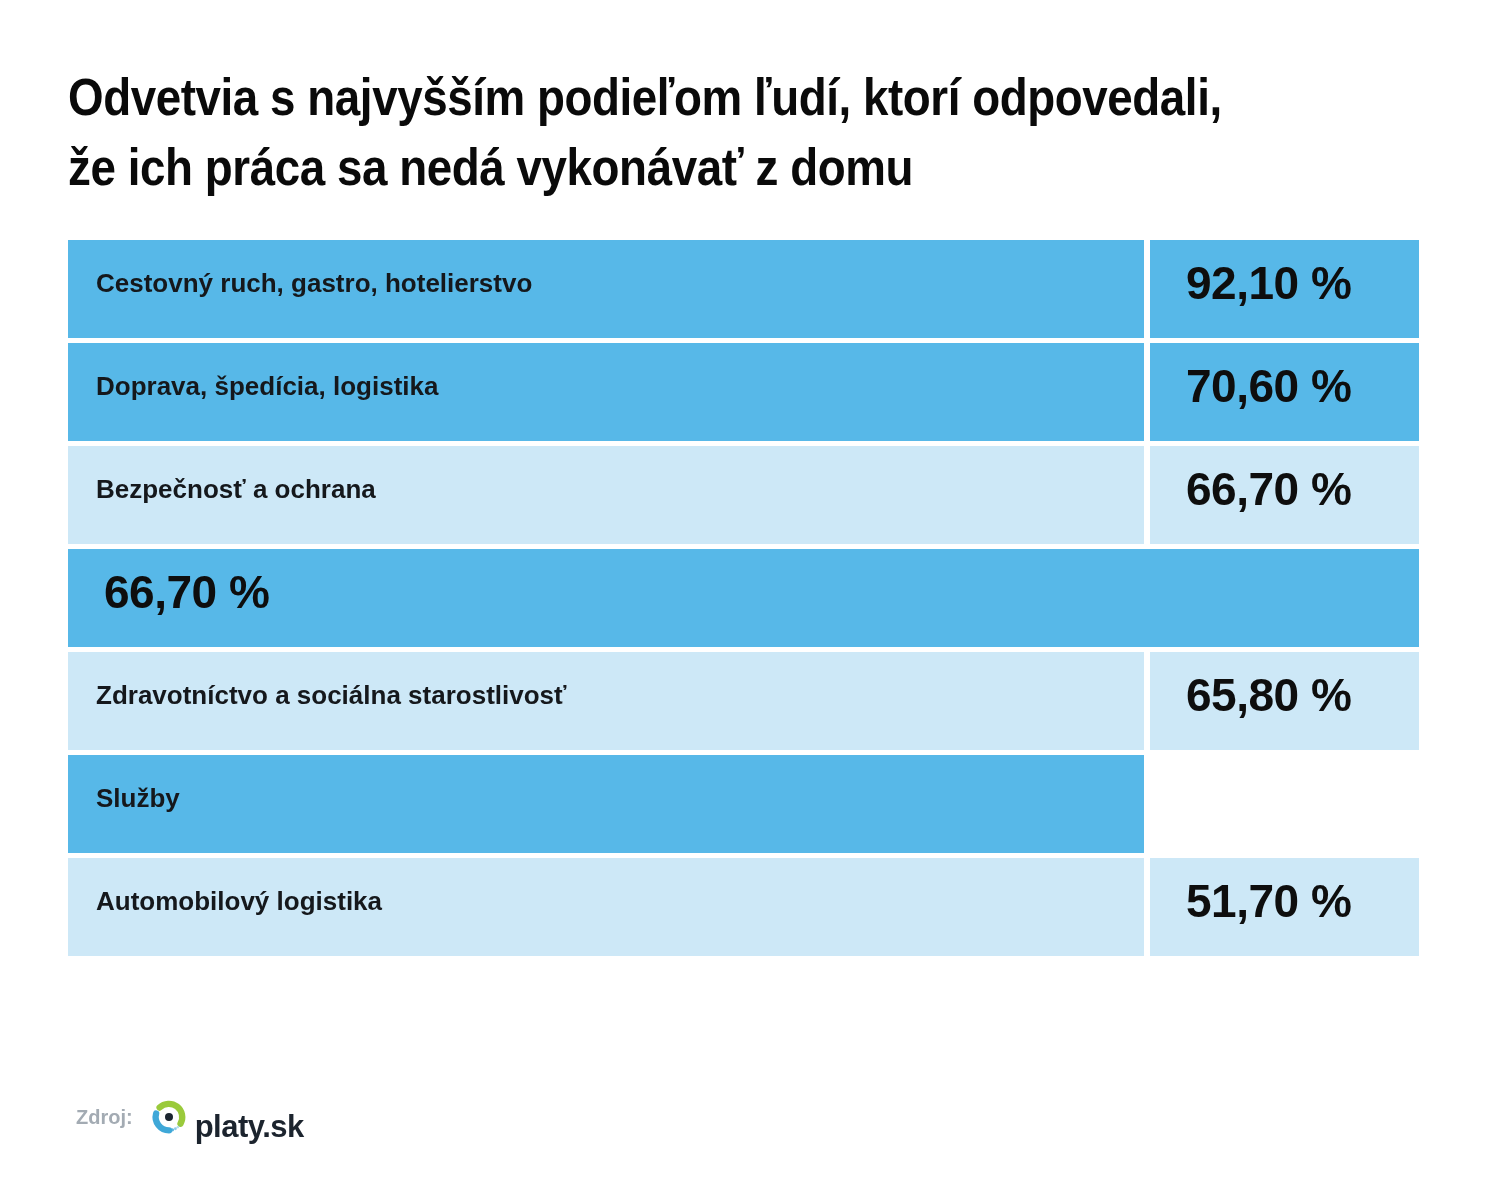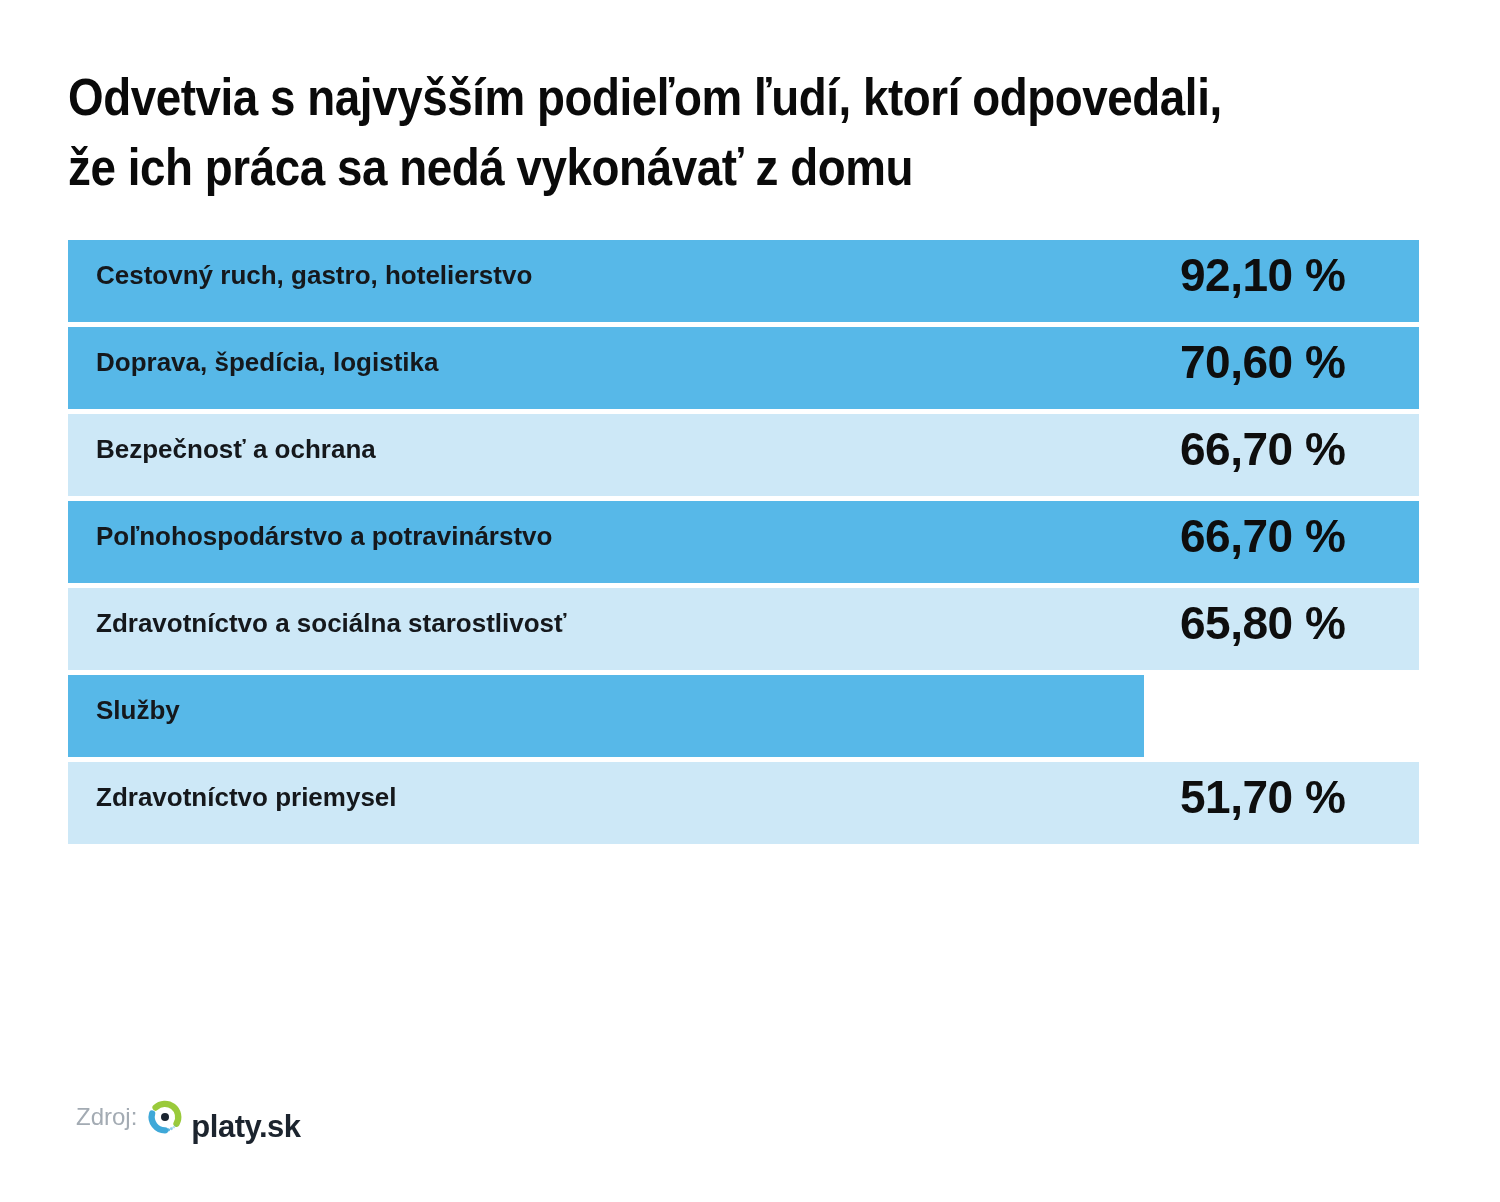--- a/index.html
+++ b/index.html
@@ -29,41 +29,41 @@
     letter-spacing:-0.5px;color:#0a0a0a;
     transform:scaleX(0.88);transform-origin:left top;
     white-space:nowrap;
   }
   .title .title-line{display:block;}
 
   .table{
     position:absolute;left:68px;top:240px;width:1351px;
     display:flex;flex-direction:column;gap:5px;
   }
-  .row{display:flex;gap:0;height:82px;}
+  .row{display:flex;gap:6px;height:98px;}
   .cell{display:flex;align-items:center;padding-bottom:12px;}
   .label-cell{
     width:1076px;padding-left:28px;
     font-size:26px;font-weight:700;color:#15181c;
   }
   .value-cell{
     flex:1;padding-left:36px;
     font-size:46px;font-weight:800;color:#0e0e0e;
     letter-spacing:-0.5px;
   }
   .row.dark .cell{background:var(--row-dark);}
   .row.light .cell{background:var(--row-light);}
 
   .footer{
     position:absolute;left:76px;top:1096px;height:42px;
     display:flex;align-items:center;
   }
   .source-label{
-    font-size:24px;color:var(--source-gray);
-    margin-right:8px;font-weight:400;
+    font-size:20px;color:var(--source-gray);
+    margin-right:16px;font-weight:700;
   }
   .logo{display:flex;align-items:center;}
   .logo-icon{width:40px;height:40px;display:block;}
   .logo-text{
     font-size:31px;font-weight:800;color:#1c242e;
     margin-left:6px;letter-spacing:-0.5px;margin-top:20px;
   }
 </style>
 </head>
 <body>
@@ -82,32 +82,31 @@
     </div>
     <div class="row dark">
       <div class="cell label-cell">Doprava, špedícia, logistika</div>
       <div class="cell value-cell">70,60 %</div>
     </div>
     <div class="row light">
       <div class="cell label-cell">Bezpečnosť a ochrana</div>
       <div class="cell value-cell">66,70 %</div>
     </div>
     <div class="row dark">
-      <div class="cell label-cell">Poľnohospodárstvo a potravinárstvo</div>
       <div class="cell value-cell">66,70 %</div>
     </div>
     <div class="row light">
       <div class="cell label-cell">Zdravotníctvo a sociálna starostlivosť</div>
       <div class="cell value-cell">65,80 %</div>
     </div>
     <div class="row dark">
       <div class="cell label-cell">Služby</div>
     </div>
     <div class="row light">
-      <div class="cell label-cell">Zdravotníctvo priemysel</div>
+      <div class="cell label-cell">Automobilový logistika</div>
       <div class="cell value-cell">51,70 %</div>
     </div>
   </div>
 
   <div class="footer">
     <span class="source-label">Zdroj:</span>
     <span class="logo">
       <svg class="logo-icon" viewBox="0 0 60 60" xmlns="http://www.w3.org/2000/svg" aria-hidden="true">
 
         <path d="M 15.9 15.9 A 20 20 0 0 1 47.3 40" fill="none" stroke="var(--logo-green)" stroke-width="9.5" stroke-linecap="round"></path>

